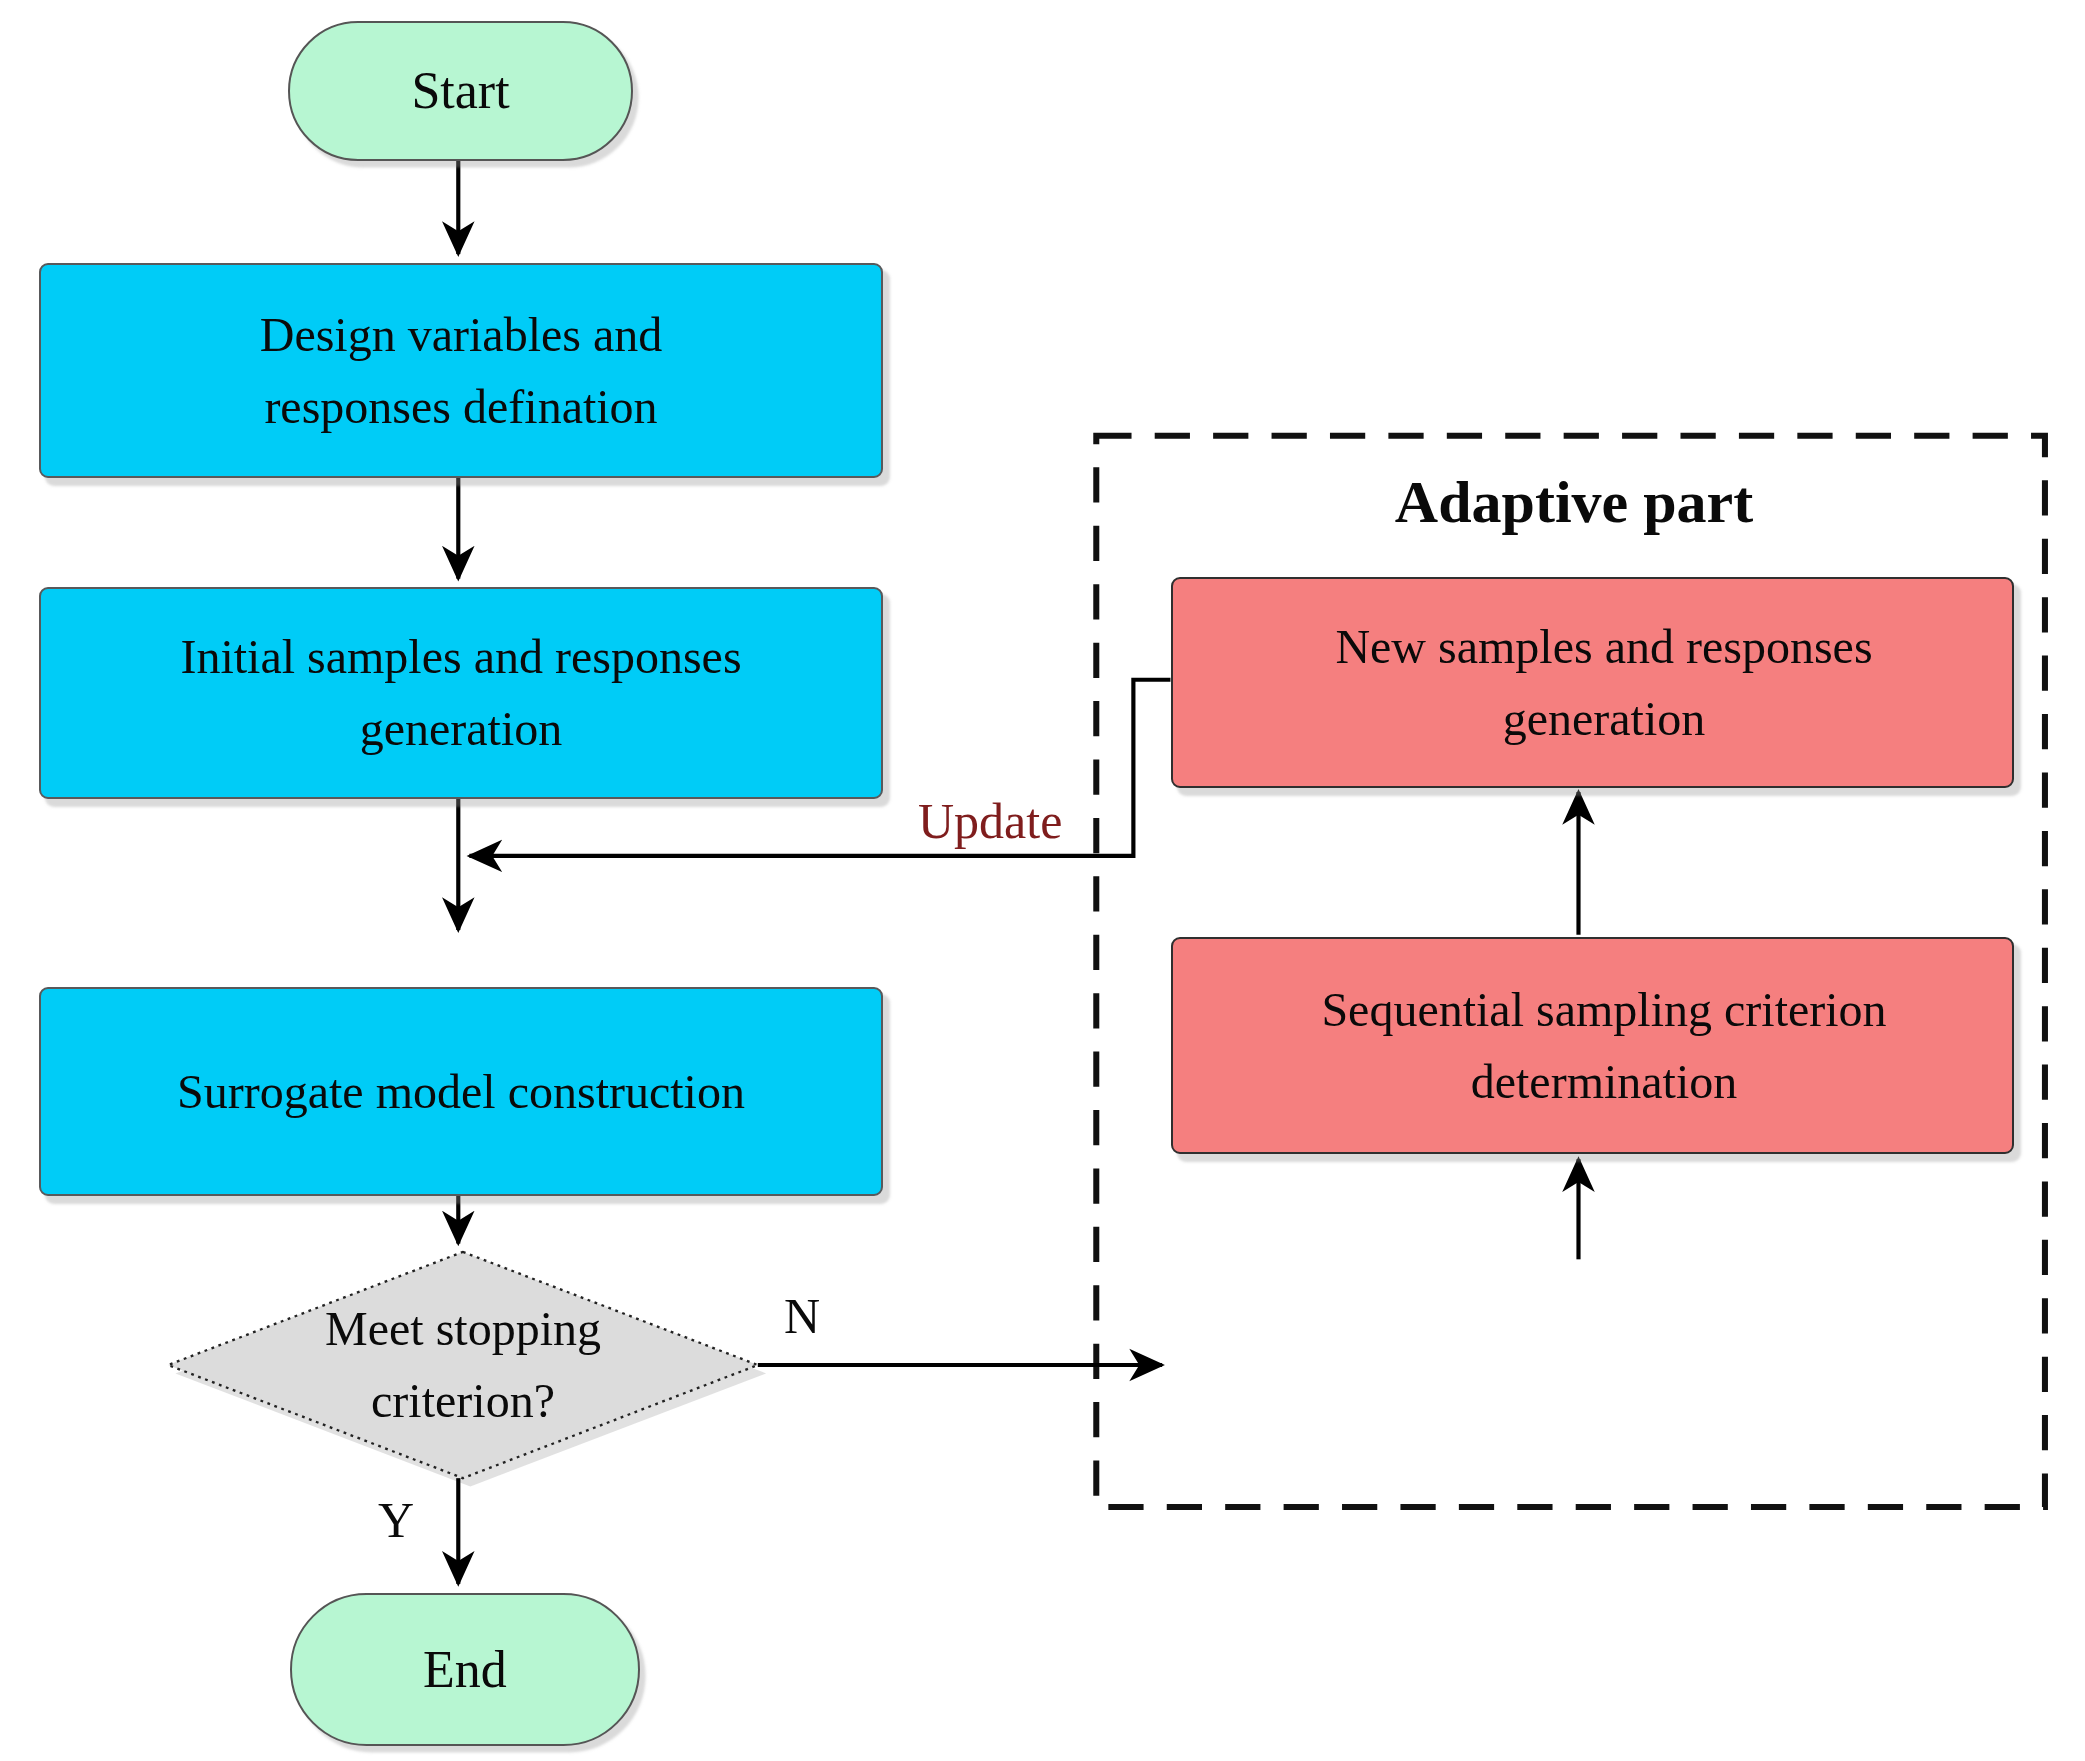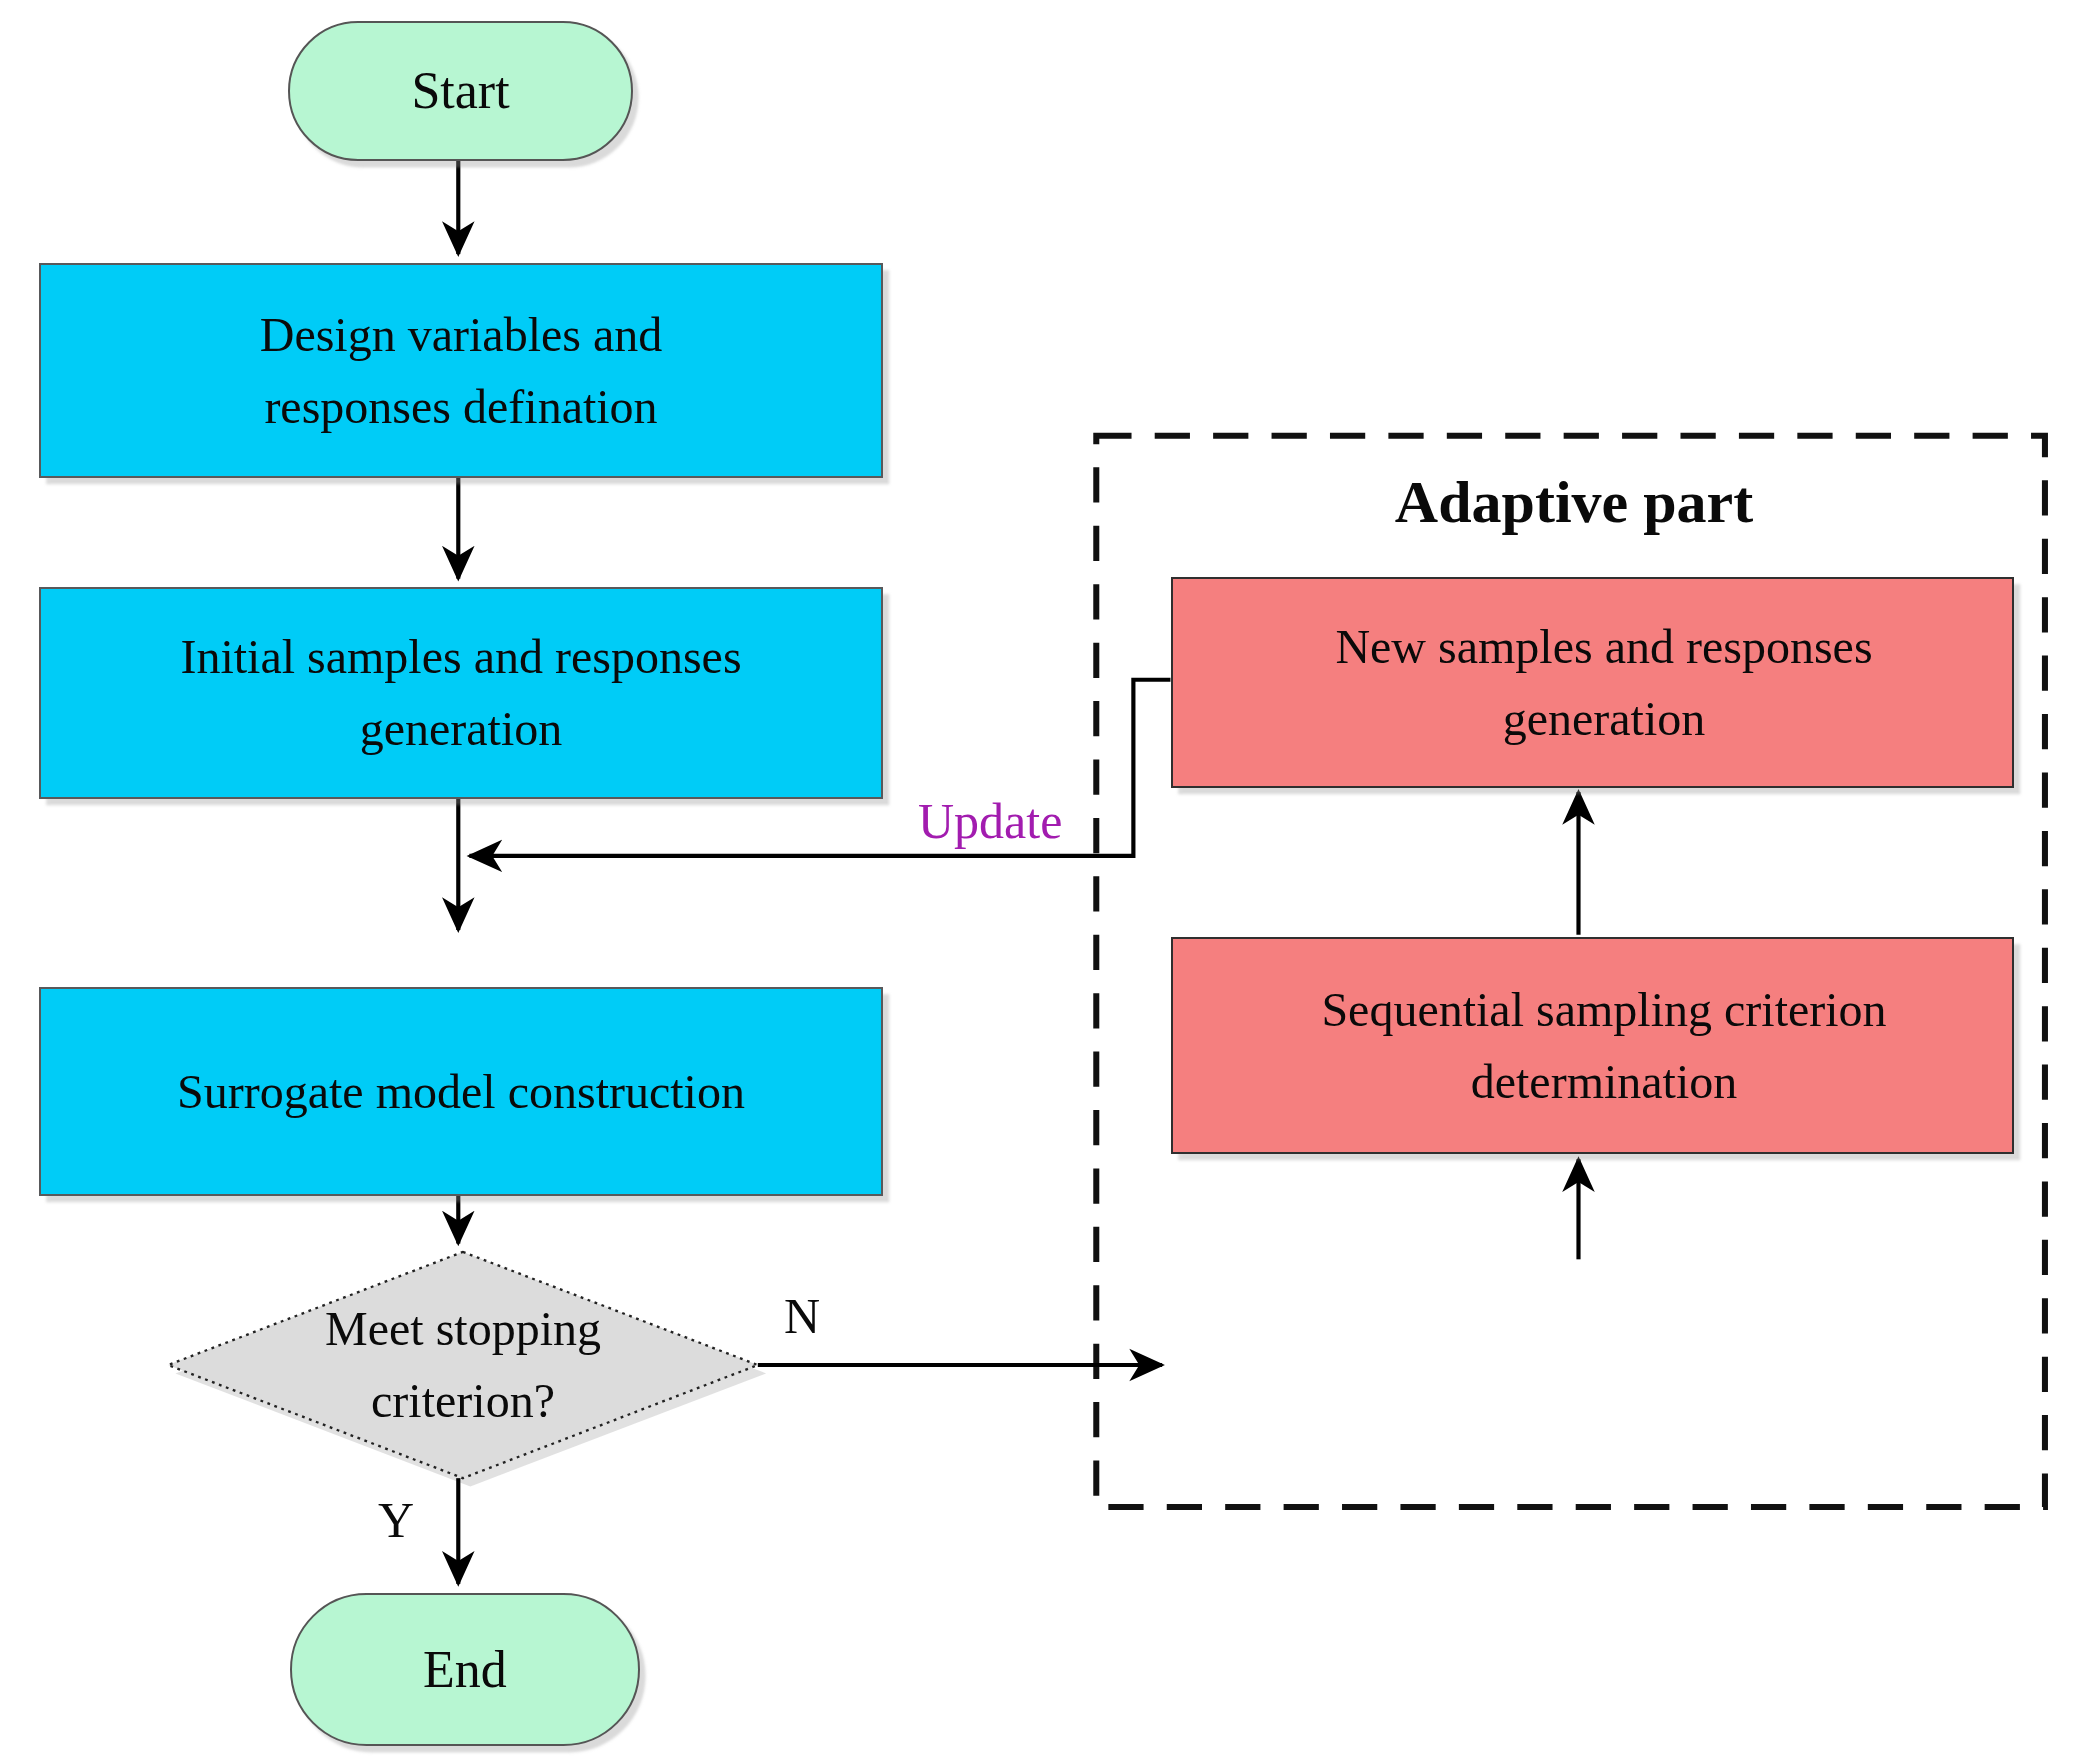--- a/index.html
+++ b/index.html
@@ -9,21 +9,21 @@
     background:#ffffff;
     font-family:"Liberation Serif","DejaVu Serif",serif;
     color:#0a0a0a;
     overflow:hidden;
   }
   #wires{position:absolute;left:0;top:0;z-index:1;}
   .node{
     position:absolute;z-index:2;
     display:flex;align-items:center;justify-content:center;
     text-align:center;white-space:pre-line;
-    font-size:48px;line-height:1.5;
+    font-size:48px;line-height:1.5;border-radius:9px;
   }
   .proc-cyan{
     background:#00ccf7;
     border:2.8px solid #58595b;
     box-shadow:6.5px 7.4px 2.8px rgba(150,150,150,0.35);
   }
   .proc-red{
     background:#f57f7f;
     border:2.8px solid #2f2f2f;
     box-shadow:6.5px 7.4px 2.8px rgba(150,150,150,0.35);
@@ -41,21 +41,21 @@
   }
   .edge-label{
     position:absolute;z-index:3;
     font-size:50px;line-height:1;white-space:nowrap;
   }
   .group-title{
     position:absolute;z-index:3;
     font-size:60px;font-weight:bold;white-space:nowrap;
     transform:translateX(-50%);
   }
-  .red-text{color:#a21caf;}
+  .red-text{color:#7f1d1d;}
 </style>
 </head>
 <body>
 
 <div id="canvas">
 
   <svg id="wires" width="2085" height="1761" viewBox="0 0 2248 1899">
     <defs>
       <marker id="arrow" viewBox="0 0 12 12" refX="10.5" refY="6" markerWidth="9" markerHeight="9" orient="auto" markerUnits="strokeWidth">
         <path d="M0,0.8 L11.4,6 L0,11.2 L3.2,6 Z" fill="#000"></path>

